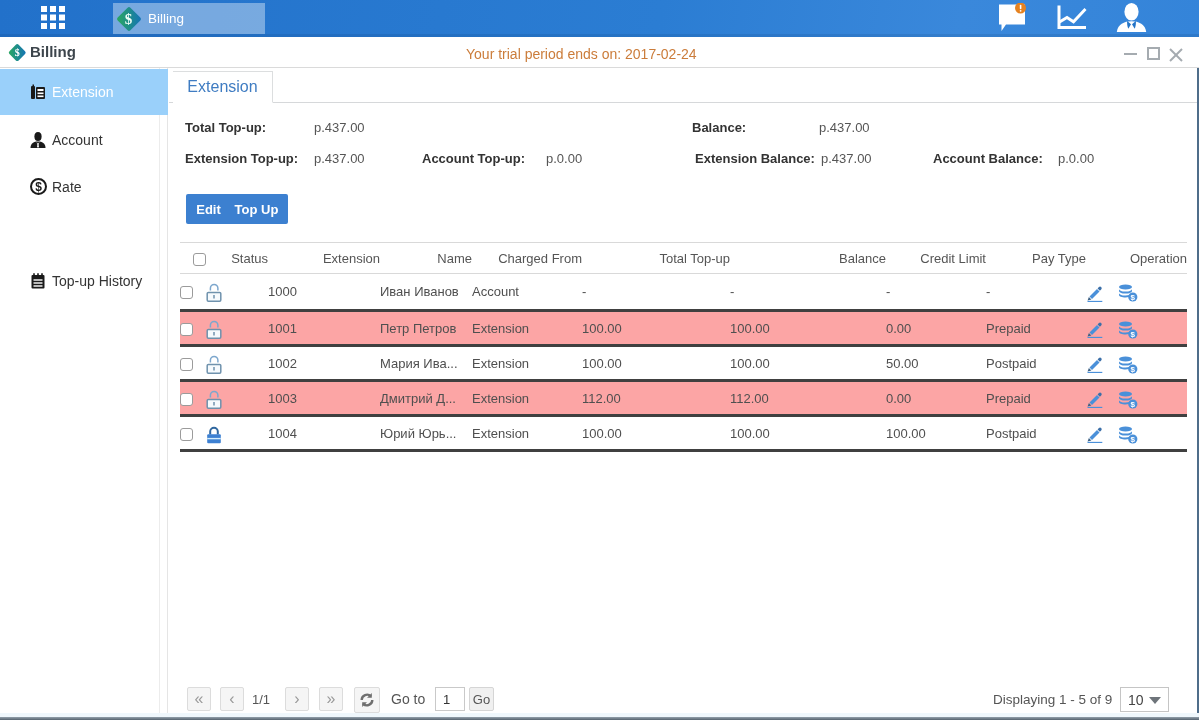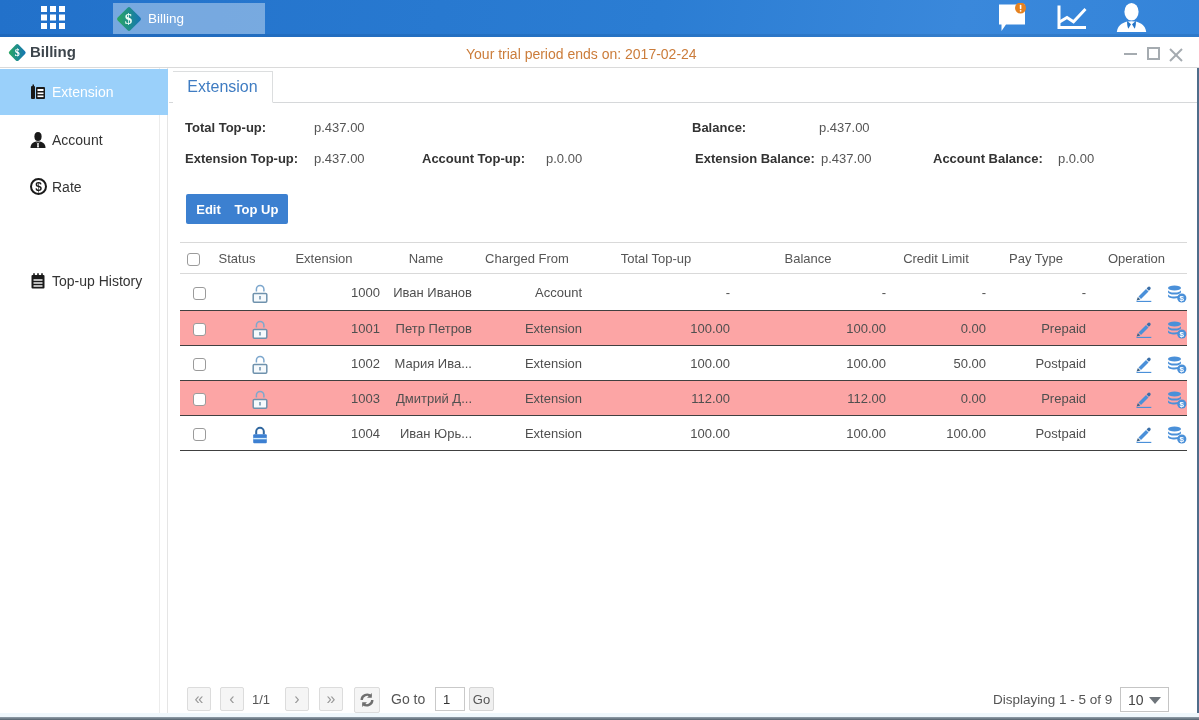--- a/index.html
+++ b/index.html
@@ -39,22 +39,22 @@
  color:#3f7cc2;font-size:16px;display:flex;align-items:center;justify-content:center;z-index:2}
 
 .slabel{position:absolute;font-size:13px;font-weight:bold;color:#333;white-space:nowrap}
 .sval{position:absolute;font-size:13px;color:#555;white-space:nowrap}
 
 .btn{position:absolute;top:126px;height:30px;background:#3c80d0;border-radius:2px;color:#fff;
  font-size:13px;font-weight:bold;display:flex;align-items:center;justify-content:center}
 
 
 #tbl{position:absolute;left:11px;top:174px;width:1007px;border-collapse:collapse;table-layout:fixed;font-size:13px;color:#4f4f4f}
-#tbl th{height:31px;font-weight:normal;color:#555;border-top:1px solid #d9d9d9;border-bottom:1px solid #d9d9d9;text-align:center}
-#tbl td{height:35px;text-align:right;border-bottom:1px solid #404040}
+#tbl th{height:31px;font-weight:normal;color:#555;border-top:1px solid #d9d9d9;border-bottom:1px solid #d9d9d9;text-align:right}
+#tbl td{height:35px;text-align:left;border-bottom:3px solid #404040}
 #tbl tr:nth-child(2) td{height:37px}
 #tbl td svg.lk{vertical-align:middle;margin-top:2px}
 #tbl tr.alt td{background:#fca5a5}
 .cb{display:inline-block;width:13px;height:13px;border:1px solid #9b9b9b;border-radius:3px;background:#fff;vertical-align:middle}
 
 
 .pgbtn{position:absolute;top:619px;width:24px;height:24px;background:#f5f5f5;border:1px solid #dcdcdc;border-radius:2px;
  color:#9a9a9a;font-size:16px;display:flex;align-items:center;justify-content:center}
 .pgtext{position:absolute;font-size:13px;color:#555;white-space:nowrap}
 #goinput{position:absolute;left:266px;top:619px;width:30px;height:24px;border:1px solid #c9c9c9;font-size:13px;color:#333;
@@ -343,21 +343,21 @@
  </svg></td>
       </tr>
       <tr>
         <td><span class="cb"></span></td>
         <td><svg class="lk" width="16" height="19" viewBox="0 0 16 19">
                 <path d="M4.2 9.4 V6.6 A3.8 3.8 0 0 1 11.8 6.6 V9.4" fill="none" stroke="#30679f" stroke-width="2"></path>
                 <rect x="1.2" y="9.2" width="13.6" height="9" rx="1" fill="#3d80d2"></rect>
                 <line x1="1.2" y1="13.6" x2="14.8" y2="13.6" stroke="#d5eefc" stroke-width="1.4"></line>
               </svg></td>
         <td>1004</td>
-            <td>Иван Юрь...</td>
+            <td>Юрий Юрь...</td>
             <td>Extension</td>
             <td>100.00</td>
             <td>100.00</td>
             <td>100.00</td>
             <td>Postpaid</td>
         <td class="ops"> <svg width="17" height="17" viewBox="0 0 17 17" style="margin-right:15px;vertical-align:middle;margin-top:3px">
    <path d="M3.5 11.5 L11 4 L13.5 6.5 L6 14 Z" fill="#4a90d9"></path>
    <path d="M11.6 3.4 L12.9 2.1 A1.6 1.6 0 0 1 15.2 4.4 L13.9 5.7 Z" fill="#3b6fa8"></path>
    <path d="M2.9 12.1 L5.4 14.6 L1.6 15.6 Z" fill="#3d6285"></path>
    <line x1="1.5" y1="16.6" x2="16.3" y2="16.6" stroke="#4a90d9" stroke-width="1.5"></line>

